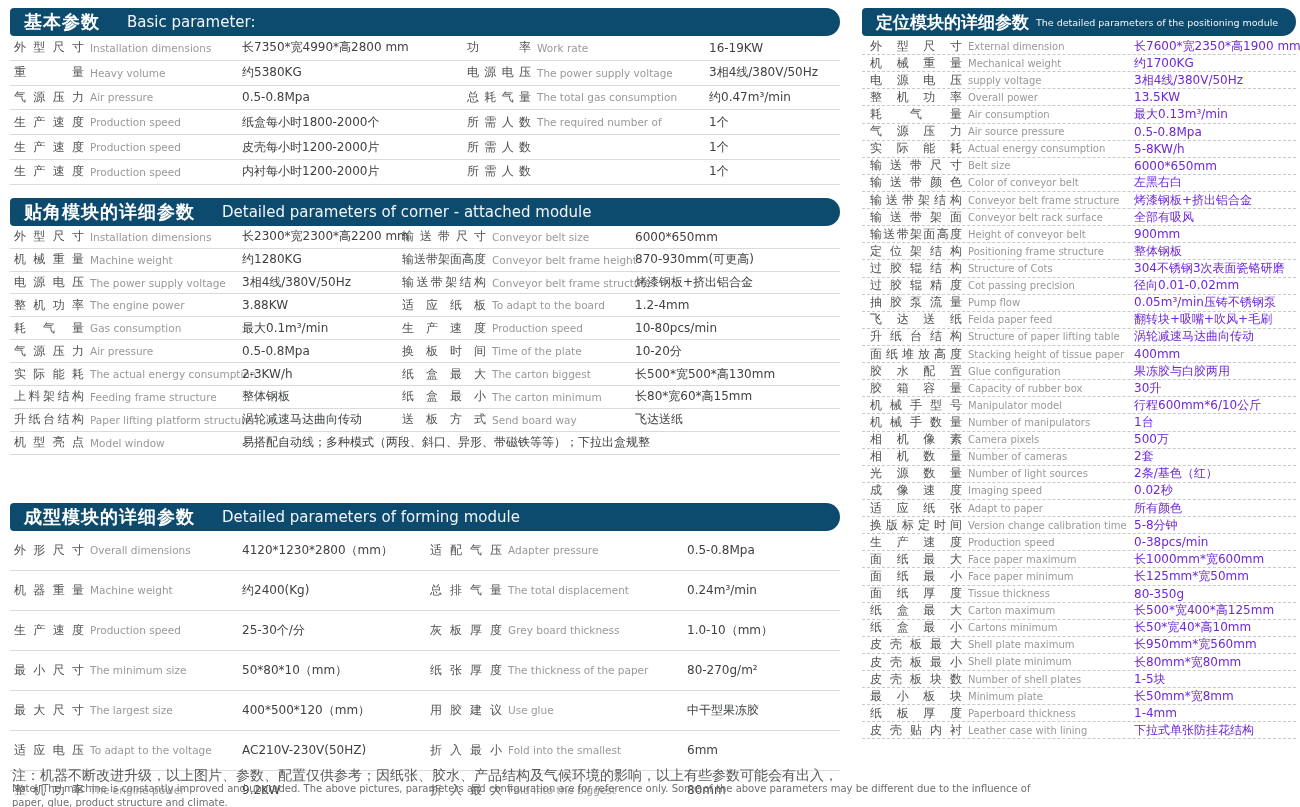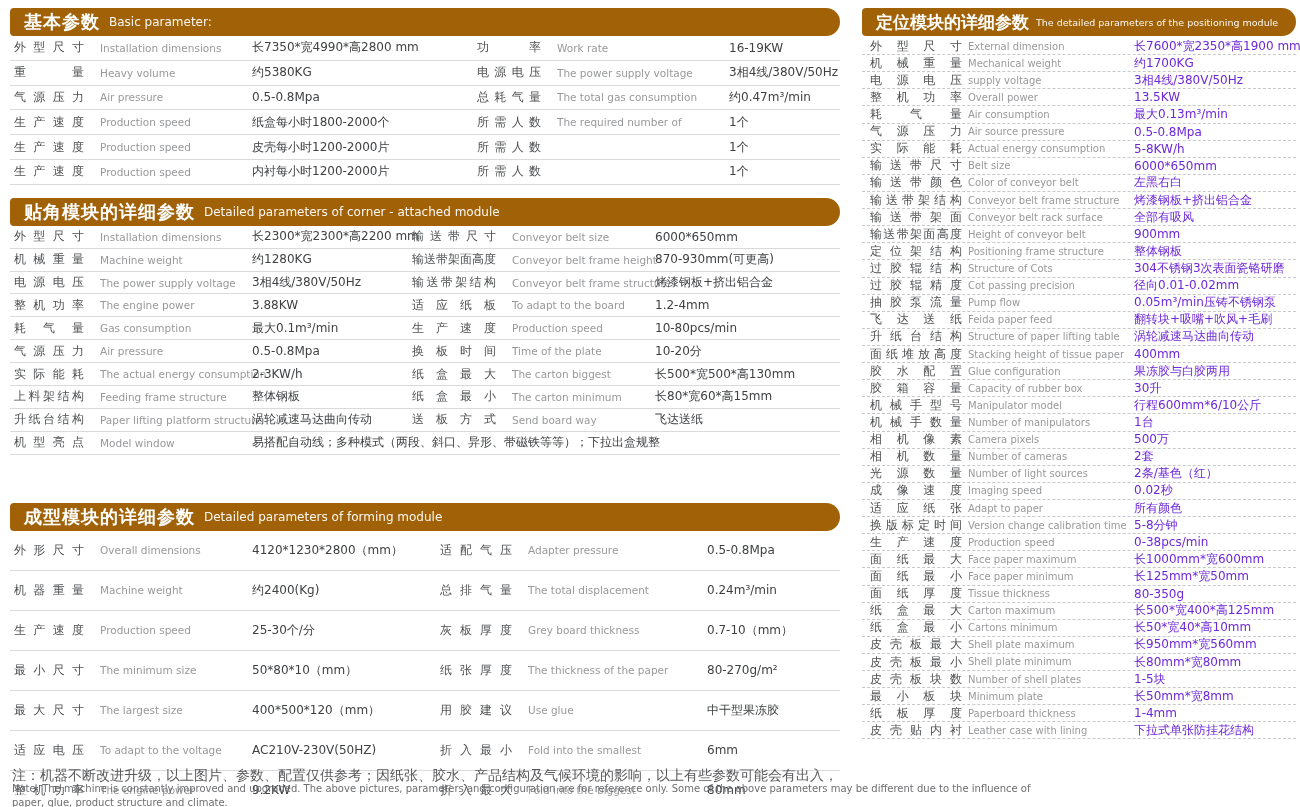--- a/index.html
+++ b/index.html
@@ -1,30 +1,30 @@
 <!DOCTYPE html>
 <html><head>
 <meta charset="utf-8">
 <style>
   html,body{margin:0;padding:0;width:1300px;height:807px;background:#ffffff;overflow:hidden;}
   body{font-family:"DejaVu Sans","Liberation Sans",sans-serif;position:relative;color:#404244;}
   .panel-left{position:absolute;left:10px;top:8px;width:830px;}
   .panel-right{position:absolute;left:862px;top:8px;width:434px;}
-  .sec-header{height:28px;background:#a16207;border-radius:4px 14px 14px 4px;display:flex;align-items:center;padding:0 0 0 14px;color:#fff;box-sizing:border-box;}
+  .sec-header{height:28px;background:#0c4a6e;border-radius:4px 14px 14px 4px;display:flex;align-items:center;padding:0 0 0 14px;color:#fff;box-sizing:border-box;}
   .sec-title{font-size:18px;font-weight:bold;letter-spacing:1px;white-space:nowrap;}
-  .sec-sub{font-size:12px;margin-left:9px;white-space:nowrap;opacity:.95;}
+  .sec-sub{font-size:15px;margin-left:27px;white-space:nowrap;opacity:.95;}
   .panel-right .sec-title{font-size:17px;letter-spacing:0;}
   .panel-right .sec-sub{font-size:9.5px;margin-left:7px;}
   
   .lrow{display:flex;align-items:center;border-bottom:1px solid #d9dadb;box-sizing:border-box;padding-left:4px;white-space:nowrap;}
   .sec-s1 .lrow{height:24.8px;}
   .sec-s2 .lrow{height:22.9px;}
   .sec-s3 .lrow{height:40px;}
   .cn{display:inline-block;text-align:justify;text-align-last:justify;color:#4f5153;font-size:12px;flex:none;}
-  .en{display:inline-block;color:#98999b;font-size:10.5px;flex:none;margin-left:16px;}
+  .en{display:inline-block;color:#98999b;font-size:10.5px;flex:none;margin-left:6px;}
   .val{display:inline-block;color:#3f4143;font-size:12px;flex:none;}
   .lc1{width:70px;}
   .le1{width:152px;}
   .sec-s1 .lv1{width:225px;} .sec-s1 .lc2{width:64px;} .sec-s1 .le2{width:172px;}
   .sec-s2 .lv1{width:160px;} .sec-s2 .lc2{width:84px;} .sec-s2 .le2{width:143px;}
   .sec-s3 .lv1{width:188px;} .sec-s3 .lc2{width:72px;} .sec-s3 .le2{width:179px;}
   .span-v{width:auto;flex:1;}
   .sec-s2{margin-top:13px;} .sec-s3{margin-top:48px;}
   
   .rrows{margin-top:2px;}
@@ -203,21 +203,21 @@
           <span class="cn lc2">总排气量</span>
           <span class="en le2">The total displacement</span>
           <span class="val lv2">0.24m³/min</span>
         </div>
         <div class="lrow">
           <span class="cn lc1">生产速度</span>
           <span class="en le1">Production speed</span>
           <span class="val lv1">25-30个/分</span>
           <span class="cn lc2">灰板厚度</span>
           <span class="en le2">Grey board thickness</span>
-          <span class="val lv2">0.7-10（mm）</span>
+          <span class="val lv2">1.0-10（mm）</span>
         </div>
         <div class="lrow">
           <span class="cn lc1">最小尺寸</span>
           <span class="en le1">The minimum size</span>
           <span class="val lv1">50*80*10（mm）</span>
           <span class="cn lc2">纸张厚度</span>
           <span class="en le2">The thickness of the paper</span>
           <span class="val lv2">80-270g/m²</span>
         </div>
         <div class="lrow">

